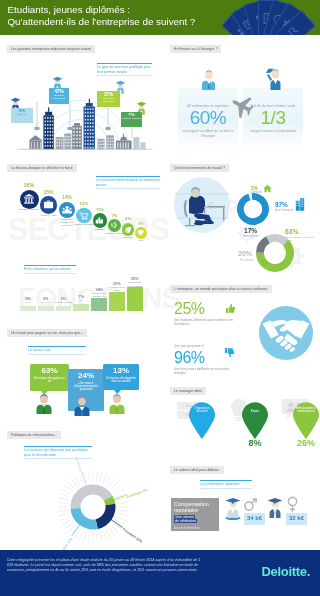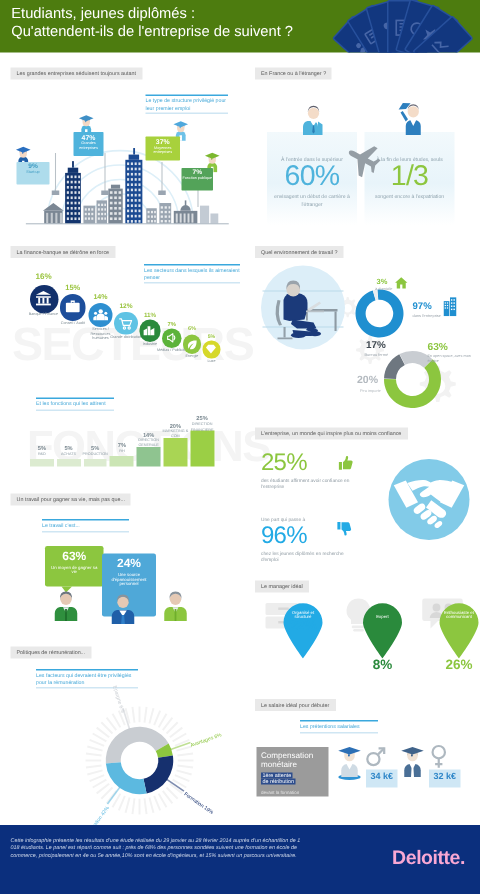--- a/index.html
+++ b/index.html
@@ -41,21 +41,21 @@
   .p2top{color:#8fa3ae;font-size:3.4px;line-height:4.4px;}
   .p2bot{color:#8fa3ae;font-size:3.4px;line-height:4.4px;margin-top:1px;}
   .p2big{font-size:19px;line-height:20px;letter-spacing:-0.5px;}
   .p2big.blue{color:#4fb3dc;}
   .p2big.green{color:#8dc63f;}
   .sign{position:absolute;border-radius:0.5px;color:#fff;text-align:center;}
   .sign .v{font-weight:bold;display:block;}
   .sign .l{display:block;line-height:3.2px;}
   .footer{position:absolute;left:0;bottom:0;width:320px;height:46px;background:#0b2f7d;}
   .footnote{position:absolute;left:7px;top:8px;width:200px;color:#cfd8ea;font-size:3.6px;line-height:5.2px;font-style:italic;}
-  .deloitte{position:absolute;right:10px;top:14px;color:#f9a8d4;font-size:13px;font-weight:bold;letter-spacing:-0.3px;}
+  .deloitte{position:absolute;right:10px;top:14px;color:#5eead4;font-size:13px;font-weight:bold;letter-spacing:-0.3px;}
 </style>
 </head>
 <body>
 
 <div class="page">
   <div class="header">
     <div class="fan">
       <div class="card" style="transform:rotate(-48deg)">
           <svg width="13" height="13" viewBox="0 0 24 24" fill="#6a85c2">
             <circle cx="8" cy="8" r="3"></circle>
@@ -556,20 +556,25 @@
   <div class="bubble" style="left:30px;top:364px;width:39px;height:27px;background:#8cc63f;">
     <div class="bv">63%</div>
     <div class="bl">Un moyen de gagner sa vie</div>
     <div class="btail" style="border-top-color:#8cc63f;left:11px;"></div>
   </div>
   <div class="bubble" style="left:68px;top:369px;width:36px;height:42px;background:#4fa8d8;">
     <div class="bv">24%</div>
     <div class="bl">Une source d'épanouissement personnel</div>
     <div class="btail" style="border-top-color:#4fa8d8;left:11px;"></div>
   </div>
+  <div class="bubble" style="left:103px;top:364px;width:36px;height:26px;background:#33a3dc;">
+    <div class="bv">13%</div>
+    <div class="bl">Un facteur d'intégration dans la société</div>
+    <div class="btail" style="border-top-color:#33a3dc;left:11px;"></div>
+  </div>
   <svg class="stud" style="left:34px;top:392px;" width="20" height="22" viewBox="0 0 40 44">
     <g>
         <path d="M5 44 v-10 a9 9 0 0 1 7-8.6 h16 a9 9 0 0 1 7 8.6 v10z" fill="#2f8f3e"></path>
         <path d="M16 25.5 L20 33 L24 25.5z" fill="#e8eef1"></path>
         <circle cx="20" cy="15" r="7.6" fill="#e5c9b4"></circle>
         <path d="M12 15.5 a8 8 0 0 1 16 0 q1-11-8-11t-8 11z" fill="#6e7780"></path>
         <rect x="18.8" y="28" width="2.4" height="16" fill="#1f6e2c"></rect>
       </g>
   </svg>
   <svg class="stud" style="left:72px;top:394px;" width="20" height="22" viewBox="0 0 40 44">

